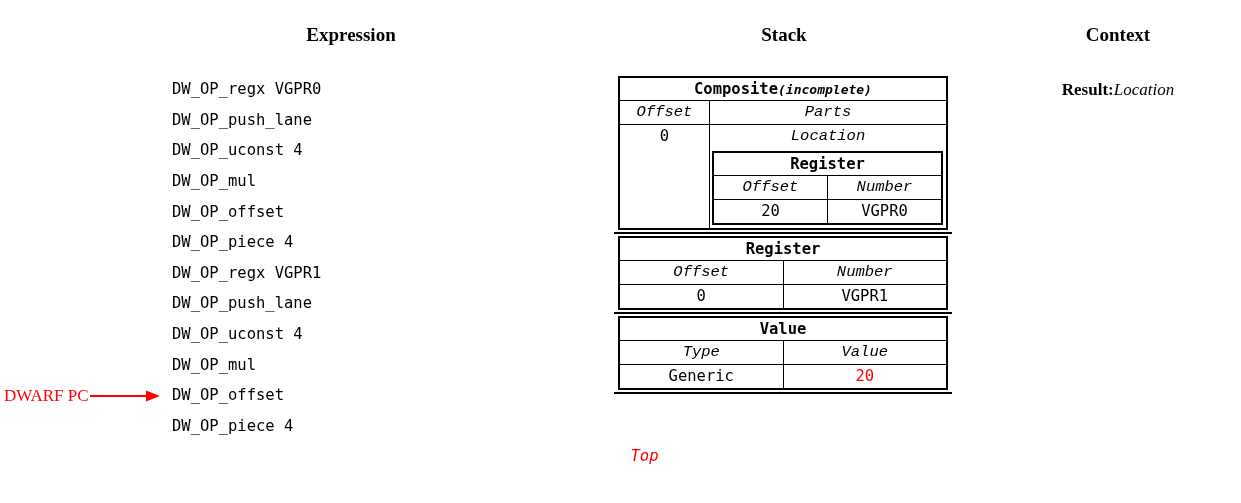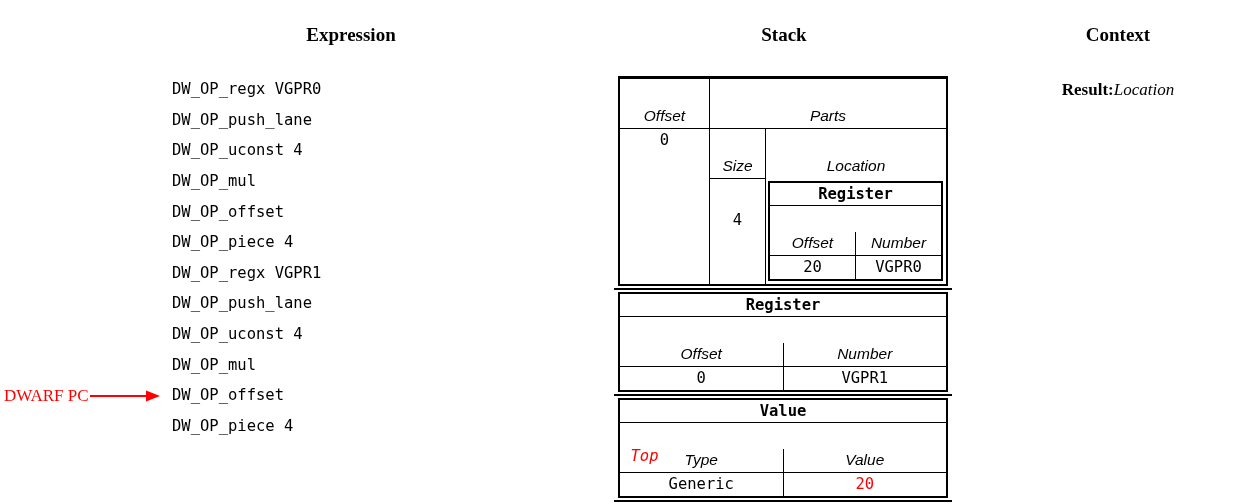--- a/index.html
+++ b/index.html
@@ -25,22 +25,22 @@
   
   #stack-head{left:684px;top:24px;width:200px;}
   #stack-wrap{position:absolute;left:618px;top:76px;width:330px;}
 
   .sep{height:0;border-top:2.5px solid #000;margin:2px -4px 2px -4px;}
 
   .box{border:2px solid #000;box-sizing:border-box;background:#fff;}
   .ttl{font-family:"DejaVu Sans Mono","Liberation Mono",monospace;
        font-weight:bold;font-size:15.5px;text-align:center;padding:2px 0 2px;}
   .ttl .sub{font-style:italic;font-weight:bold;font-size:13px;}
-  .hdr{font-family:Liberation Sans, sans-serif;
-       font-style:italic;font-size:15.5px;text-align:center;margin-top:26px;}
+  .hdr{font-family:Liberation Mono, monospace;
+       font-style:italic;font-size:15.5px;text-align:center;}
   .val{font-family:"DejaVu Sans Mono","Liberation Mono",monospace;
        font-size:15.5px;text-align:center;}
   .red{color:#f00;}
 
   .row{display:flex;}
   .bt{border-top:1.6px solid #000;}
   .br{border-right:1.6px solid #000;}
 
   
   #composite .c-offset{width:90px;box-sizing:border-box;}
@@ -93,33 +93,32 @@
     <line x1="0" y1="7" x2="58" y2="7" stroke="#ff0000" stroke-width="2"></line>
     <polygon points="56,1.5 70,7 56,12.5" fill="#ff0000"></polygon>
   </svg>
 </div>
 
 <div class="col-head" id="stack-head">Stack</div>
 
 <div id="stack-wrap">
 
   <div class="box" id="composite">
+    <div class="ttl">
+      <span>Composite</span><span class="sub">(incomplete)</span>
+    </div>
     <div class="row" style="align-items:stretch;">
 
       <div class="c-offset br bt">
         <div class="hdr cell">Offset</div>
         <div class="val cell bt">0</div>
       </div>
       <div class="c-parts bt">
         <div class="hdr cell">Parts</div>
         <div class="row bt" style="align-items:stretch;">
-          <div class="c-size br">
-            <div class="hdr cell">Size</div>
-            <div class="val cell bt" style="padding-top:32px;padding-bottom:32px;">4</div>
-          </div>
           <div class="c-loc">
             <div class="hdr cell">Location</div>
 
             <div id="nested-reg">
               <div class="ttl">Register</div>
               <div class="row bt">
                 <div class="nr-col hdr cell br">Offset</div>
                 <div class="nr-col hdr cell">Number</div>
               </div>
               <div class="row bt">

